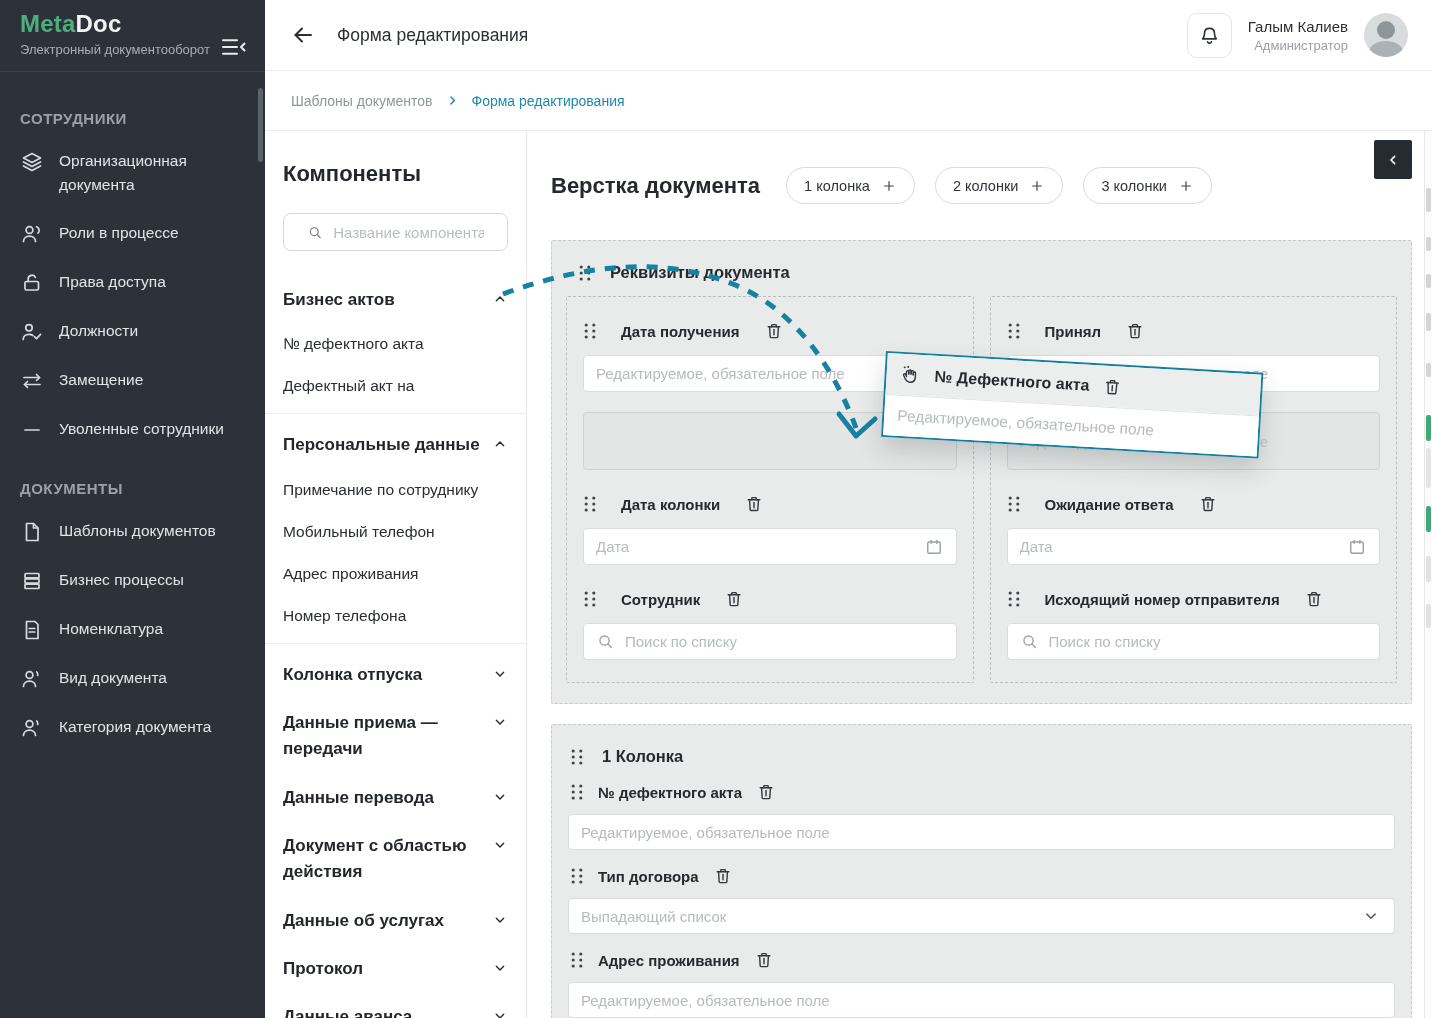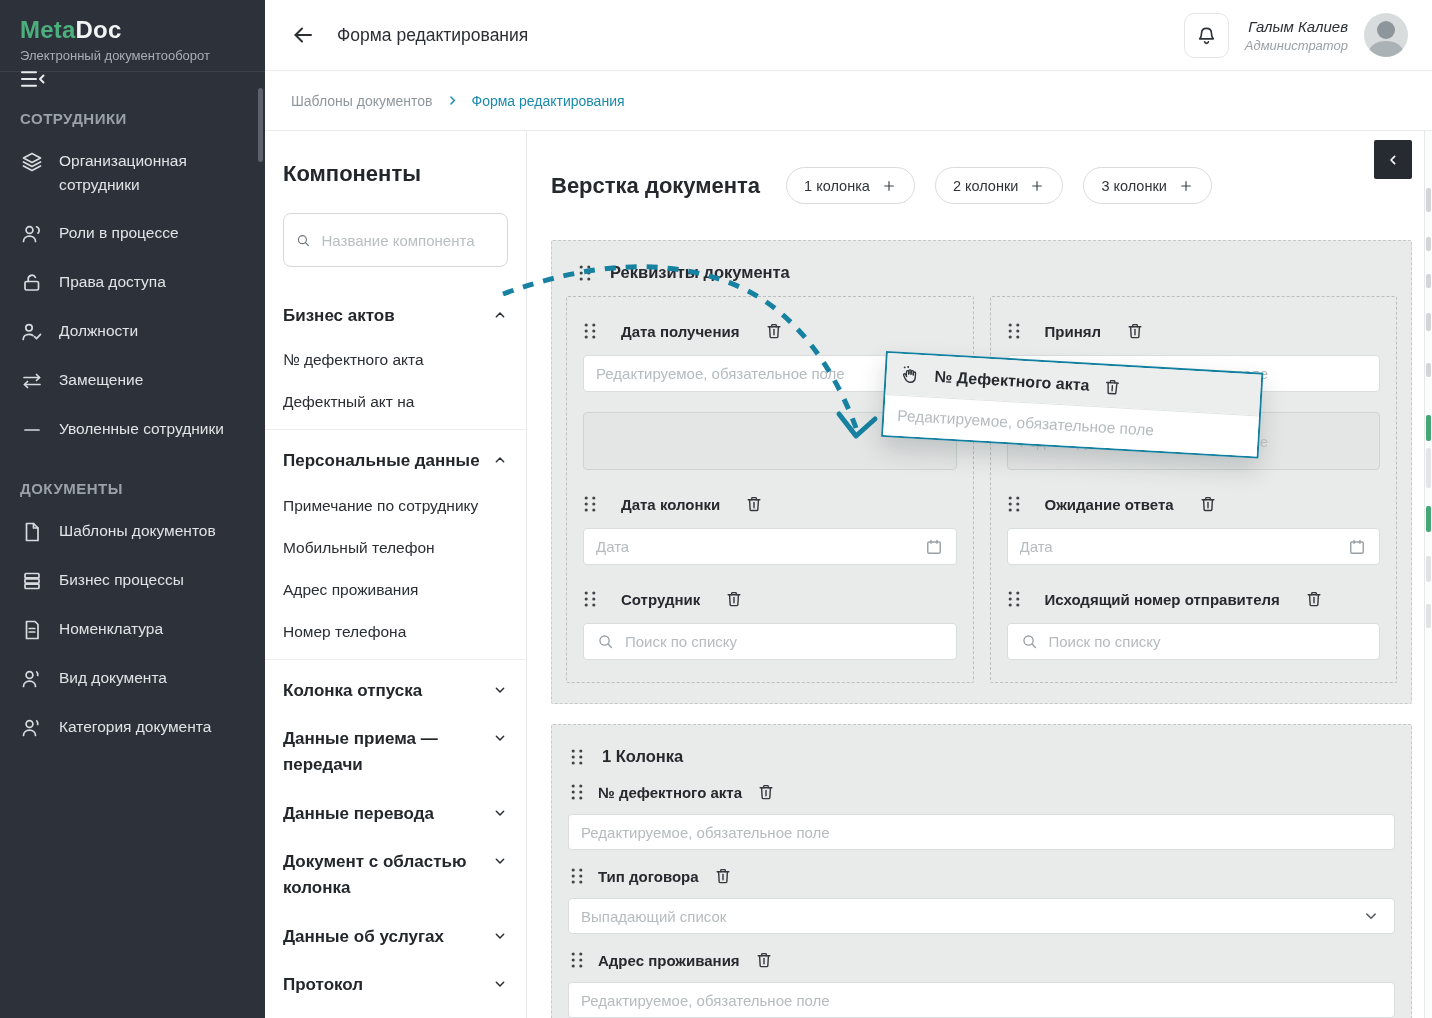--- a/index.html
+++ b/index.html
@@ -4,57 +4,57 @@
 <style>
   * { margin:0; padding:0; box-sizing:border-box; }
   body { font-family:"Liberation Sans","DejaVu Sans",sans-serif; background:#fff; }
   .app { position:relative; width:1432px; height:1018px; overflow:hidden; background:#fff; }
 
   svg.ic { stroke:currentColor; fill:none; stroke-width:1.7; stroke-linecap:round; stroke-linejoin:round; display:block; }
   svg.ic-fill { fill:currentColor; stroke:none; display:block; }
 
   
   .sidebar { position:absolute; left:0; top:0; width:265px; height:1018px; background:#2d323a; color:#dde1e4; }
-  .brand-row { display:flex; align-items:flex-start; justify-content:space-between; padding:16px 18px 14px 20px; border-bottom:1px solid #3b414a; height:72px;flex-direction:column; }
+  .brand-row { display:flex; align-items:flex-end; justify-content:space-between; padding:16px 18px 14px 20px; border-bottom:1px solid #3b414a; height:72px; }
   .brand-name { font-size:24px; font-weight:700; letter-spacing:.2px; }
   .brand-name .green { color:#4daf7e; }
   .brand-name .white { color:#f2f4f5; }
   .brand-sub { font-size:13px; color:#a8aeb5; margin-top:4px; }
   .menu-toggle { color:#e8ebed; margin-top:6px; cursor:pointer; }
   .nav { padding:20px 20px 0 20px; }
   .nav-section-title { font-size:15px; font-weight:700; color:#9aa1a8; letter-spacing:.5px; margin:18px 0 10px; }
   .nav-item { display:flex; align-items:flex-start; gap:15px; padding:12px 0; font-size:15.5px; color:#e0e4e7; line-height:1.55; cursor:pointer; }
   .nav-item .nico { width:24px; height:24px; flex:0 0 24px; color:#d7dbdf; margin-top:1px; }
   .sidebar-scrollbar { position:absolute; right:2px; top:88px; width:5px; height:74px; background:#5a626b; border-radius:3px; }
 
   
   .main { position:absolute; left:265px; top:0; width:1167px; height:1018px; }
   .topbar { height:71px; border-bottom:1px solid #e9ebec; display:flex; align-items:center; padding:0 24px 0 26px; background:#fff; }
   .back-arrow { color:#2b2f34; cursor:pointer; margin-right:22px; }
   .topbar-title { font-size:17.5px; font-weight:500; color:#2b2f34; }
-  .topbar-right { margin-left:auto; display:flex; align-items:center; gap:16px;font-style:italic; }
+  .topbar-right { margin-left:auto; display:flex; align-items:center; gap:16px; }
   .bell-btn { width:45px; height:45px; border:1px solid #e3e5e7; border-radius:10px; display:flex; align-items:center; justify-content:center; color:#2e3338; cursor:pointer; background:#fff; }
   .user-block { text-align:right; cursor:pointer; }
   .user-name { font-size:15px; color:#2b2f34; }
   .user-role { font-size:13px; color:#9aa0a5; margin-top:3px; }
   .avatar { width:44px; height:44px; border-radius:50%; background:#d9dcdd; position:relative; overflow:hidden; cursor:pointer; flex:0 0 44px; }
   .avatar .head { position:absolute; left:13px; top:8px; width:18px; height:18px; border-radius:50%; background:#8d969b; }
   .avatar .body { position:absolute; left:5px; top:28px; width:34px; height:22px; border-radius:50% 50% 0 0; background:#aab2b6; }
 
   .breadcrumb-bar { height:60px; border-bottom:1px solid #e9ebec; display:flex; align-items:center; gap:12px; padding:0 24px 0 26px; background:#fff; }
   .crumb-parent { font-size:14px; color:#8f979c; cursor:pointer; }
   .crumb-chevron { color:#1b8aab; }
   .crumb-current { font-size:14px; color:#1b8aab; cursor:pointer; }
 
   
   .content { display:flex; height:887px; }
 
   .components { width:262px; flex:0 0 262px; border-right:1px solid #e7e9ea; padding:22px 18px 0 18px; background:#fff; }
   .components-title { font-size:22px; font-weight:700; color:#23272b; margin:8px 0 26px; }
-  .comp-search { height:54px; border:1px solid #d5d9da; border-radius:8px; display:flex; align-items:center; gap:10px; padding:0 11px; color:#6d747a; }
+  .comp-search { height:38px; border:1px solid #d5d9da; border-radius:8px; display:flex; align-items:center; gap:10px; padding:0 23px; color:#6d747a; }
   .comp-search input { border:none; outline:none; width:100%; font-size:15px; font-family:inherit; color:#2a2e33; }
   .comp-search input::placeholder { color:#b9bec1; }
   .comp-list { margin-top:24px; }
   .comp-group { display:flex; justify-content:space-between; align-items:flex-start; padding:12px 0 10px; font-size:17px; font-weight:700; color:#23272b; line-height:1.55; cursor:pointer; }
   .comp-group .gchev { color:#2a2e33; margin-top:4px; flex:0 0 16px; }
   .comp-item { font-size:15.5px; color:#2a2e33; padding:12px 0; cursor:grab; }
   .comp-divider { border-bottom:1px solid #eceeee; margin:6px -18px 6px -18px; }
 
   .canvas { flex:1; position:relative; background:#fff; padding:0 20px 0 24px; }
   .canvas-header { display:flex; align-items:center; gap:26px; margin-top:36px; }
@@ -227,21 +227,21 @@
         </span>
     </div>
     <nav class="nav">
       <div class="nav-section-title">СОТРУДНИКИ</div>
       <div class="nav-item">
           <span class="nico">
             <svg class="ic" width="24" height="24">
               <use href="#i-layers"></use>
             </svg>
           </span>
-          <span>Организационная сотрудники</span>
+          <span>Организационная документа</span>
         </div>
       <div class="nav-item">
           <span class="nico">
             <svg class="ic" width="24" height="24">
               <use href="#i-people"></use>
             </svg>
           </span>
           <span>Роли в процессе</span>
         </div>
       <div class="nav-item">
@@ -409,21 +409,21 @@
             </div>
           <div class="comp-group">
               <span>Данные перевода</span>
               <span class="gchev">
                 <svg class="ic" width="16" height="16" style="stroke-width:2.2">
                   <use href="#i-chev-down"></use>
                 </svg>
               </span>
             </div>
           <div class="comp-group">
-              <span style="max-width:196px">Документ с областью колонка</span>
+              <span style="max-width:196px">Документ с областью действия</span>
               <span class="gchev">
                 <svg class="ic" width="16" height="16" style="stroke-width:2.2">
                   <use href="#i-chev-down"></use>
                 </svg>
               </span>
             </div>
           <div class="comp-group">
               <span>Данные об услугах</span>
               <span class="gchev">
                 <svg class="ic" width="16" height="16" style="stroke-width:2.2">

